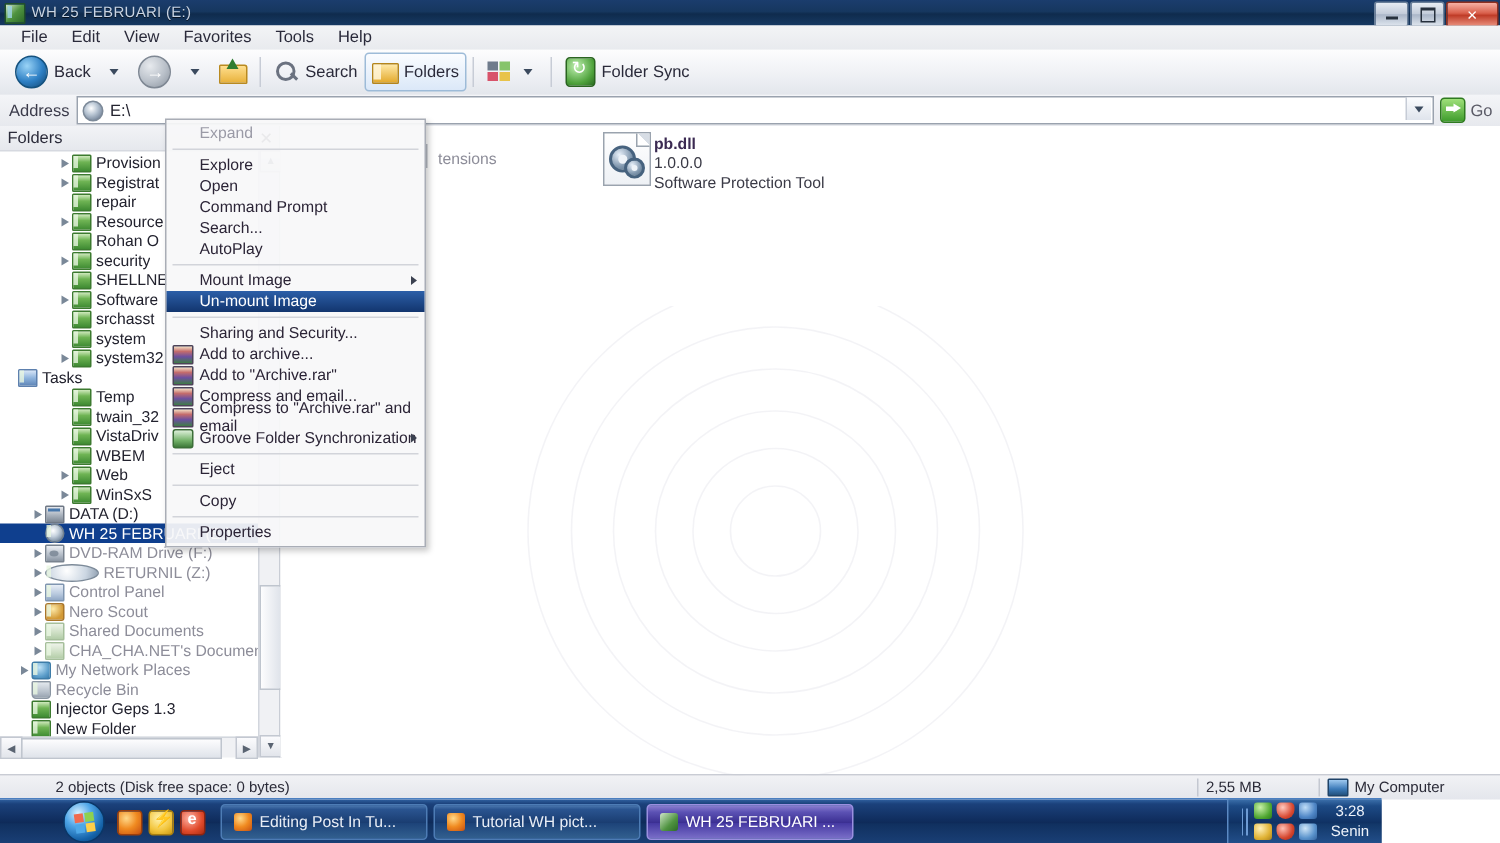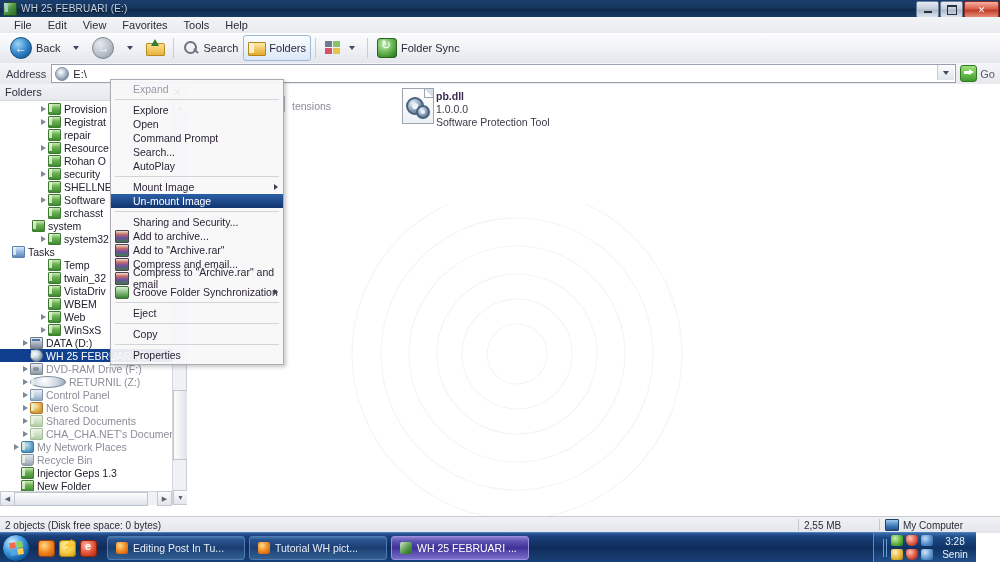--- a/index.html
+++ b/index.html
@@ -318,35 +318,35 @@
 
   
   .statusbar{
     position:absolute;left:0;top:516px;width:1000px;height:16px;
     background:linear-gradient(to bottom,#f1f2f5,#e4e6ec);
     border-top:1px solid #c9ccd4;
     display:flex;align-items:center;font-size:10px;color:#2b2b38;
   }
   .sb-cell{height:14px;display:flex;align-items:center;padding:0 5px;}
   .sb-sep{width:1px;height:12px;background:#c4c8d1;}
-  .sb-1{flex:1;}
+  .sb-1{flex:1;margin-left:32px;}
   .sb-2{width:70px;}
   .sb-3{width:110px;gap:4px;}
   .pc-ico{
     width:12px;height:10px;
     background:linear-gradient(to bottom,#9ec8ef,#3b79b8 60%,#24527f);
     border:1px solid #1f4368;border-radius:1px;
   }
 
   
   .taskbar{
-    position:absolute;left:0;top:532px;width:976px;height:30px;
+    position:absolute;left:0;top:532px;width:881px;height:30px;
     background:linear-gradient(to bottom,#2f5f9e 0%,#1b417b 10%,#0e2a59 52%,#10305f 54%,#1a4077 100%);
     border-top:1px solid #4b7fc0;
-    display:flex;align-items:center;
+    display:flex;align-items:center;padding-left:40px;
   }
   .start-orb{
     width:26px;height:26px;border-radius:50%;margin-left:2px;flex:0 0 26px;
     background:radial-gradient(circle at 35% 28%, #d9f1ff 0%, #4fa6e8 35%, #1462a8 70%, #0b3b70 100%);
     border:1px solid #0a3768;
     display:flex;align-items:center;justify-content:center;
   }
   .orb-flag{width:13px;height:13px;display:grid;grid-template-columns:6px 6px;grid-template-rows:6px 6px;gap:1px;transform:rotate(-8deg);}
   .orb-flag i:nth-child(1){background:#f06a4e;}
   .orb-flag i:nth-child(2){background:#8ed14f;}
@@ -525,21 +525,21 @@
         <div class="trow" style="padding-left: 38px;">
           <div class="twist has"></div>
           <div class="ficon"></div>
           <span class="tlabel2">Software</span>
         </div>
         <div class="trow" style="padding-left: 38px;">
           <div class="twist"></div>
           <div class="ficon"></div>
           <span class="tlabel2">srchasst</span>
         </div>
-        <div class="trow" style="padding-left: 22px;">
+        <div class="trow" style="padding-left: 38px;">
           <div class="twist"></div>
           <div class="ficon"></div>
           <span class="tlabel2">system</span>
         </div>
         <div class="trow" style="padding-left: 38px;">
           <div class="twist has"></div>
           <div class="ficon"></div>
           <span class="tlabel2">system32</span>
         </div>
         <div class="trow" style="">

